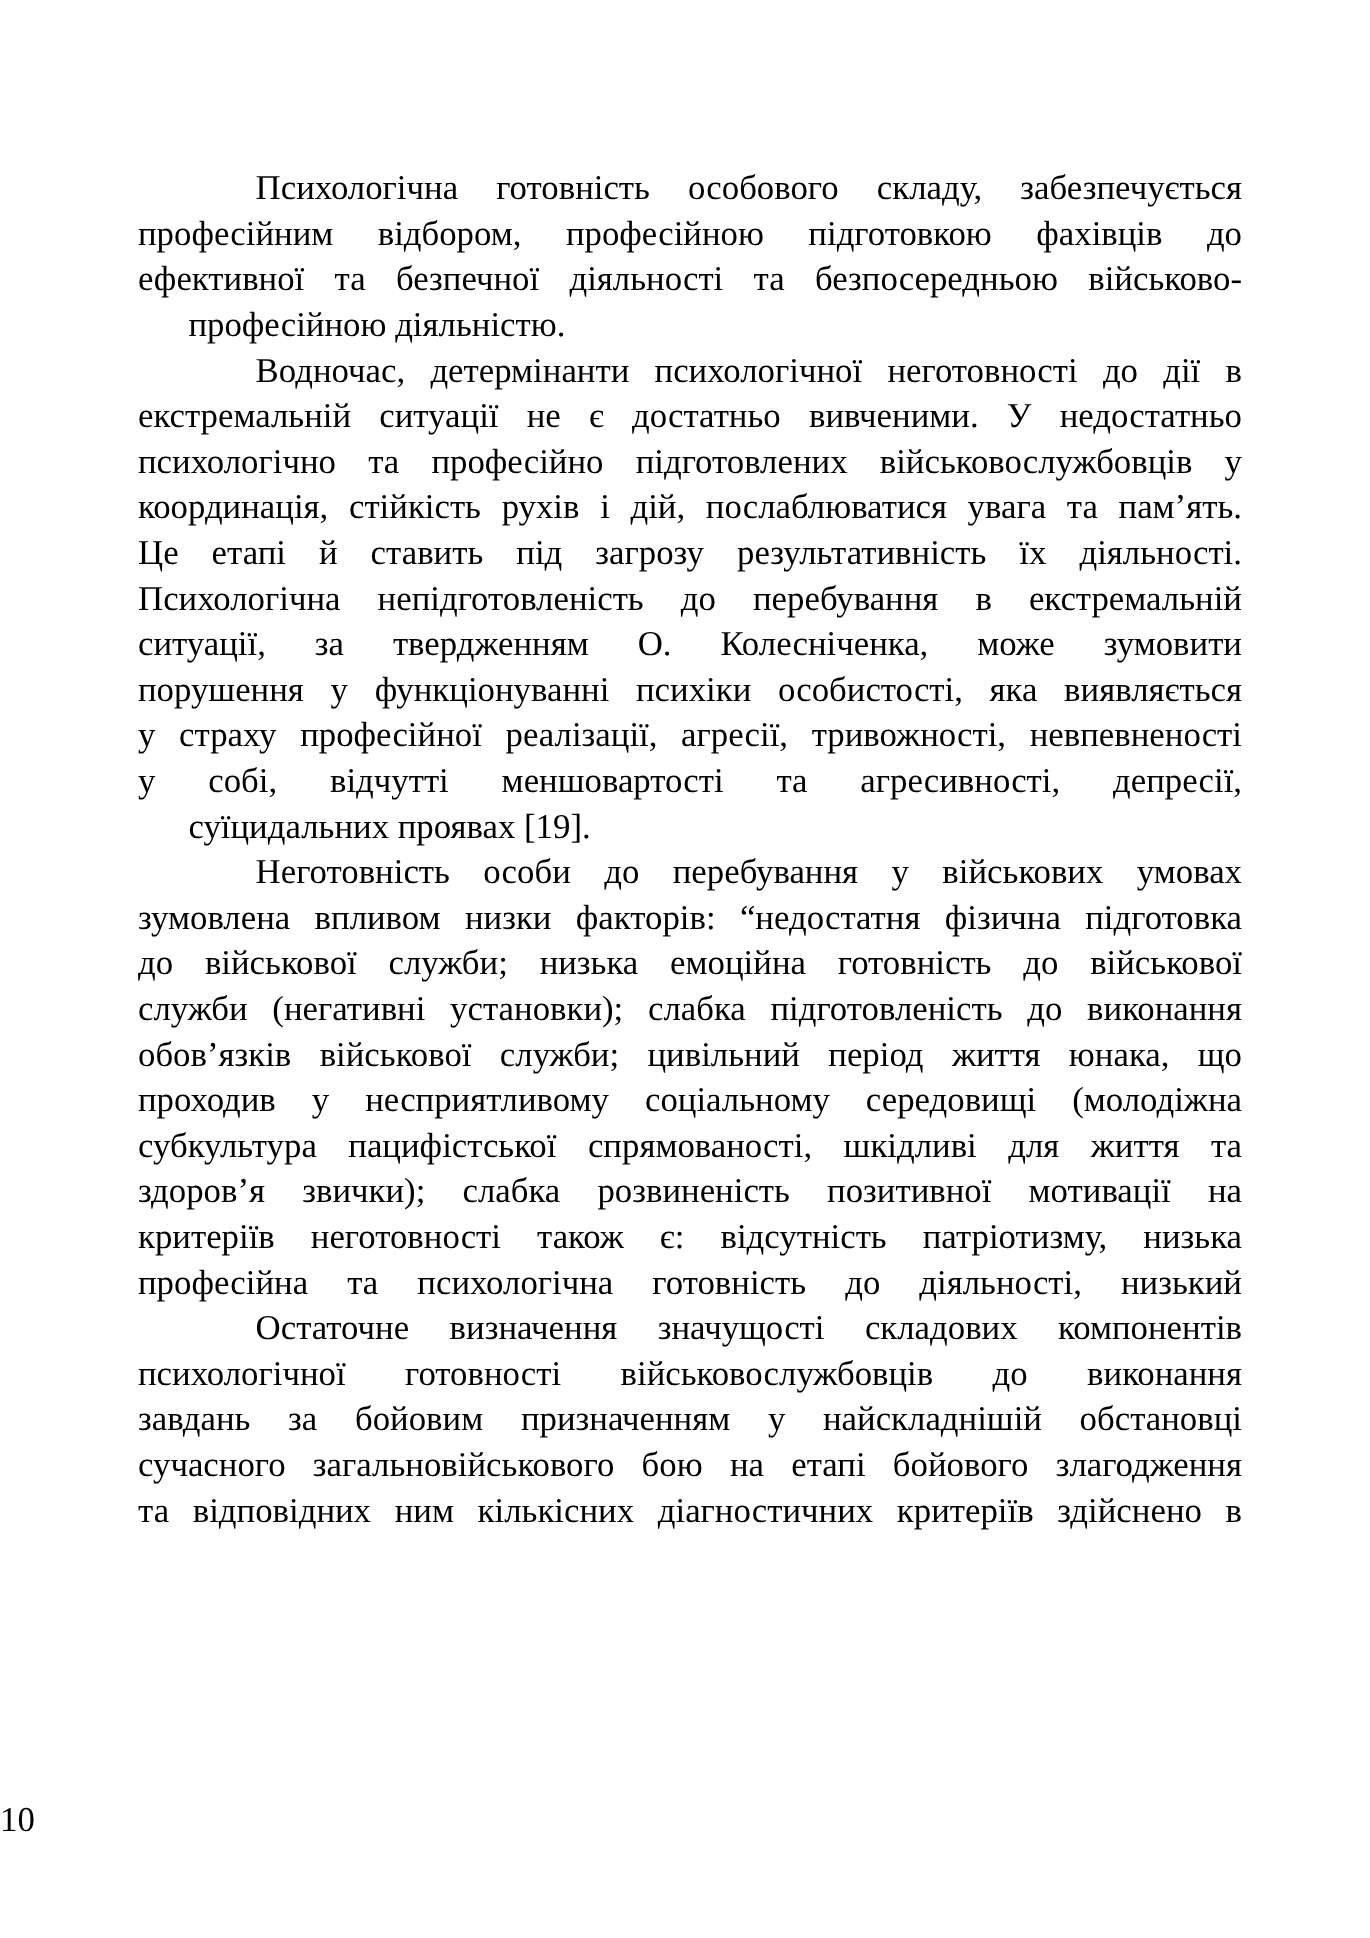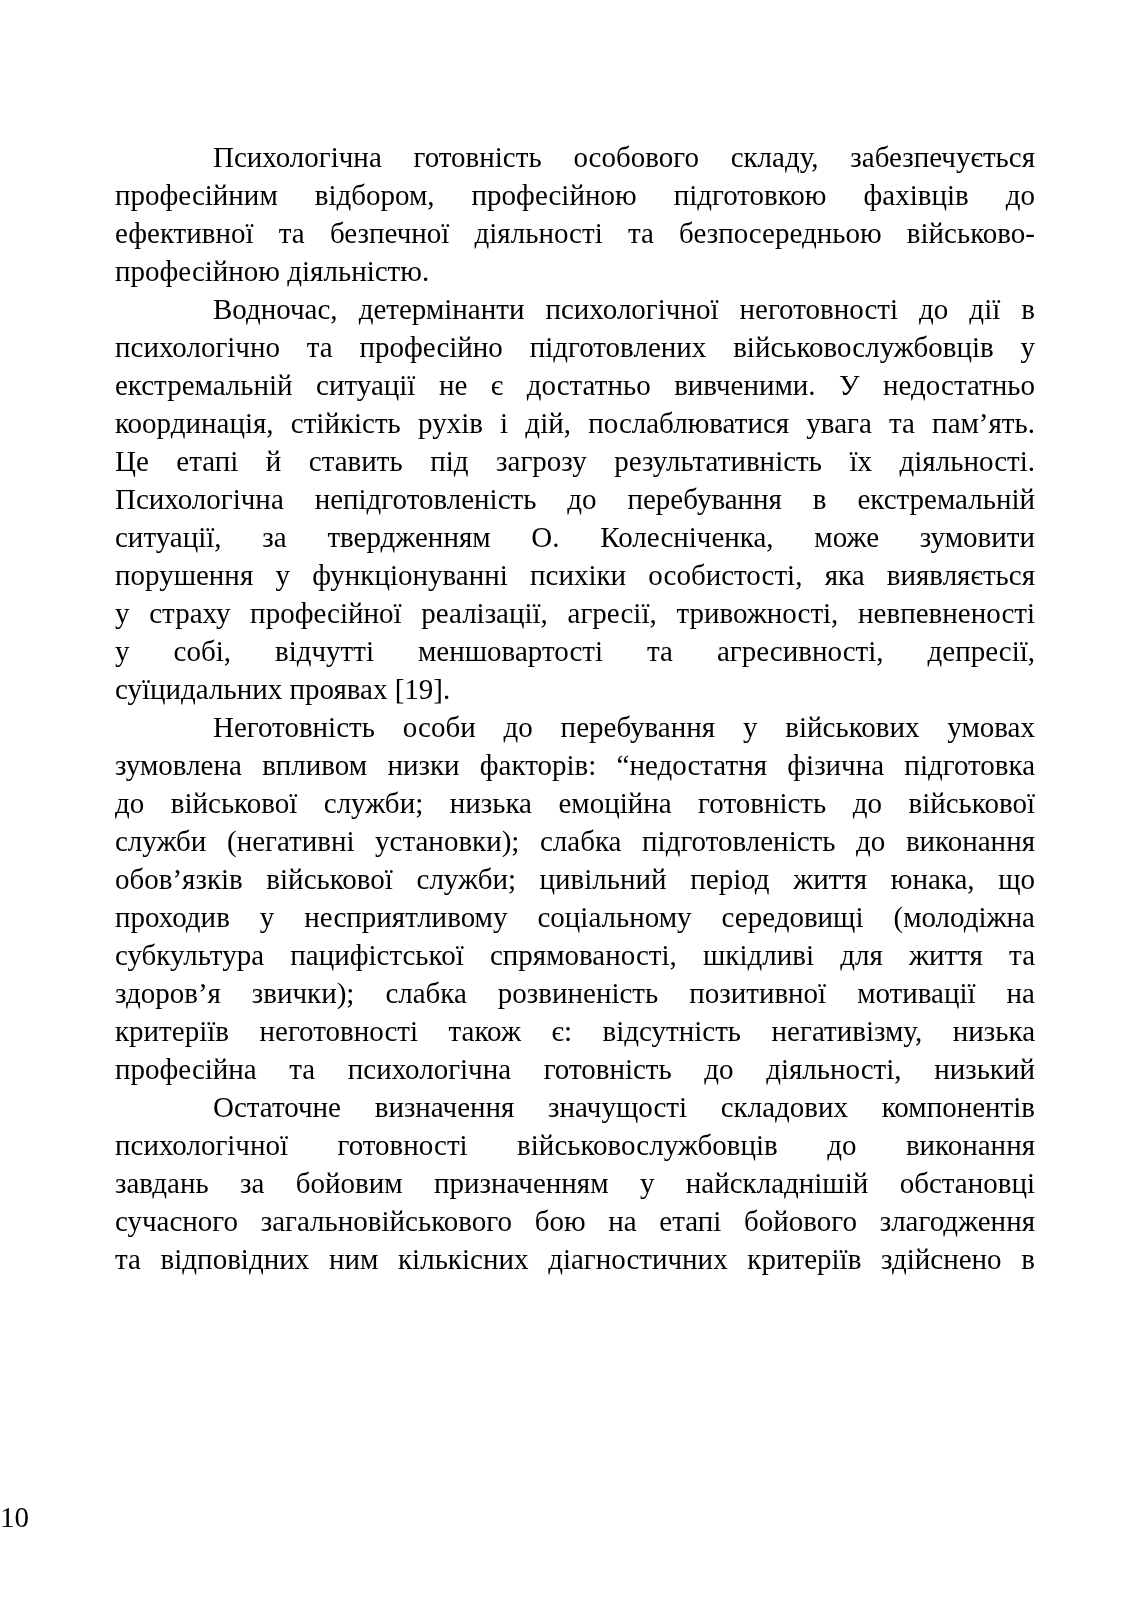--- a/index.html
+++ b/index.html
@@ -39,20 +39,21 @@
     height: 38px;
     text-align: justify;
     text-align-last: justify;
     overflow: visible;
   }
   .line.first {
     text-indent: 98px;
   }
   .line.last {
     text-align-last: left;
+    margin-left: 42px;
   }
   .page-number {
     position: absolute;
     left: 0;
     top: 1498px;
     width: 1142px;
     text-align: left;
     font-size: 29px;
     line-height: 38px;
   }
@@ -63,41 +64,41 @@
 <div class="page">
   <div class="text-block">
       <div class="paragraph">
         <div class="line first">Психологічна готовність особового складу, забезпечується</div>
         <div class="line">професійним відбором, професійною підготовкою фахівців до</div>
         <div class="line">ефективної та безпечної діяльності та безпосередньою військово-</div>
         <div class="line last">професійною діяльністю.</div>
       </div>
       <div class="paragraph">
         <div class="line first">Водночас, детермінанти психологічної неготовності до дії в</div>
+        <div class="line">екстремальній ситуації не є достатньо вивченими. У недостатньо</div>
         <div class="line">психологічно та професійно підготовлених військовослужбовців у</div>
-        <div class="line">екстремальній ситуації не є достатньо вивченими. У недостатньо</div>
         <div class="line">координація, стійкість рухів і дій, послаблюватися увага та пам’ять.</div>
         <div class="line">Це етапі й ставить під загрозу результативність їх діяльності.</div>
         <div class="line">Психологічна непідготовленість до перебування в екстремальній</div>
         <div class="line">ситуації, за твердженням О. Колесніченка, може зумовити</div>
         <div class="line">порушення у функціонуванні психіки особистості, яка виявляється</div>
         <div class="line">у страху професійної реалізації, агресії, тривожності, невпевненості</div>
         <div class="line">у собі, відчутті меншовартості та агресивності, депресії,</div>
         <div class="line last">суїцидальних проявах [19].</div>
       </div>
       <div class="paragraph">
         <div class="line first">Неготовність особи до перебування у військових умовах</div>
         <div class="line">зумовлена впливом низки факторів: “недостатня фізична підготовка</div>
         <div class="line">до військової служби; низька емоційна готовність до військової</div>
         <div class="line">служби (негативні установки); слабка підготовленість до виконання</div>
         <div class="line">обов’язків військової служби; цивільний період життя юнака, що</div>
         <div class="line">проходив у несприятливому соціальному середовищі (молодіжна</div>
         <div class="line">субкультура пацифістської спрямованості, шкідливі для життя та</div>
         <div class="line">здоров’я звички); слабка розвиненість позитивної мотивації на</div>
-        <div class="line">критеріїв неготовності також є: відсутність негативізму, низька</div>
+        <div class="line">критеріїв неготовності також є: відсутність патріотизму, низька</div>
         <div class="line">професійна та психологічна готовність до діяльності, низький</div>
       </div>
       <div class="paragraph">
         <div class="line first">Остаточне визначення значущості складових компонентів</div>
         <div class="line">психологічної готовності військовослужбовців до виконання</div>
         <div class="line">завдань за бойовим призначенням у найскладнішій обстановці</div>
         <div class="line">сучасного загальновійськового бою на етапі бойового злагодження</div>
         <div class="line">та відповідних ним кількісних діагностичних критеріїв здійснено в</div>
       </div>
     </div>

